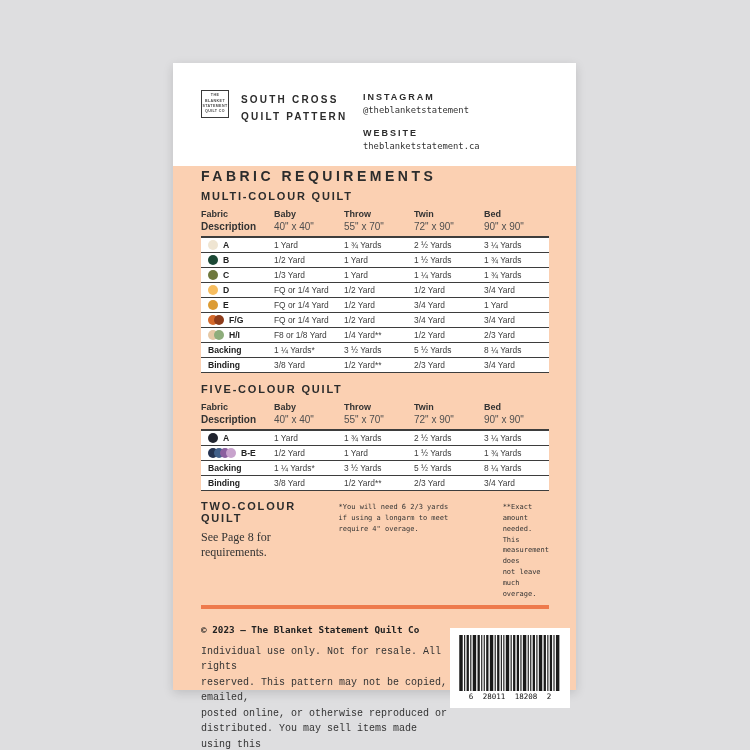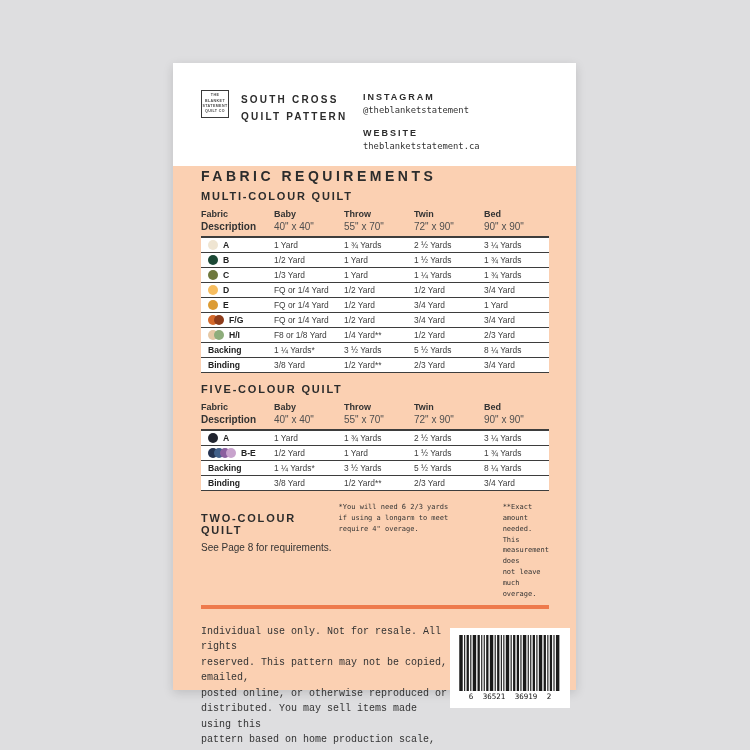--- a/index.html
+++ b/index.html
@@ -45,22 +45,22 @@
   .tbody { border-top:2px solid #3d3d3d; }
   .trow { height:15px; background:#ffffff; border-bottom:1px solid #3d3d3d; }
   .cell { display:flex; align-items:center; font-size:8.4px; color:#3b3b3b; }
   .cell0 { padding-left:7px; }
   .swatches { display:flex; align-items:center; margin-right:5px; }
   .swatch { width:10px; height:10px; border-radius:50%; display:inline-block; }
   .swatch + .swatch { margin-left:-4px; }
   .rlabel { font-size:8.6px; font-weight:bold; color:#222; }
   
   .twocol { display:flex; margin-top:9px; align-items:flex-start; }
-  .twocol-left { width:140px;margin-top:12px; }
-  .see-note { font-family:Liberation Sans, sans-serif; font-size:10px; color:#333; margin-top:6px; }
+  .twocol-left { width:140px; }
+  .see-note { font-family:Liberation Serif, serif; font-size:12px; color:#333; margin-top:6px; }
   .footnote { font-family:"DejaVu Sans Mono", monospace; font-size:7px; line-height:1.55; color:#333; white-space:pre-line; }
   .fn1 { width:115px; margin-top:2px; }
   .fn2 { flex:1; margin-top:2px; padding-left:4px;margin-left:47px; }
   .divider { height:4px; margin-top:5px; background:#ee7a4c; }
   
   .footer { margin-top:15px; position:relative; }
   .copyright { font-family:"DejaVu Sans Mono", monospace; font-size:9.3px; font-weight:bold; color:#222; }
   .legal { font-family:Liberation Mono, monospace; font-size:10px; line-height:1.55; color:#333; margin-top:9px; width:250px; white-space:pre-line; }
   .barcode {
     position:absolute; right:-21px; top:4px; width:120px; height:80px;
@@ -311,20 +311,21 @@
 if using a longarm to meet
 require 4" overage.</div>
       <div class="footnote fn2">**Exact amount needed.
 This measurement does
 not leave much overage.</div>
     </div>
 
     <div class="divider" style="background: rgb(238, 122, 76);"></div>
 
     <div class="footer">
+      <div class="copyright">© 2023 – The Blanket Statement Quilt Co</div>
       <div class="legal">Individual use only. Not for resale. All rights
 reserved. This pattern may not be copied, emailed,
 posted online, or otherwise reproduced or
 distributed. You may sell items made using this
 pattern based on home production scale, but you must
 give pattern credit to The Blanket Statement Quilt
 Co when listing or selling the final product.</div>
       <div class="barcode">
         <svg class="barcode-bars" viewBox="0 0 101.45 56" xmlns="http://www.w3.org/2000/svg">
             <rect x="0" y="0" width="3.4499999999999997" height="56" fill="#1a1a1a"></rect>
@@ -351,18 +352,18 @@
             <rect x="70.89999999999999" y="0" width="1.15" height="56" fill="#1a1a1a"></rect>
             <rect x="73.39999999999999" y="0" width="2.3" height="56" fill="#1a1a1a"></rect>
             <rect x="77.05" y="0" width="1.15" height="56" fill="#1a1a1a"></rect>
             <rect x="79.55" y="0" width="3.4499999999999997" height="56" fill="#1a1a1a"></rect>
             <rect x="84.35" y="0" width="2.3" height="56" fill="#1a1a1a"></rect>
             <rect x="88" y="0" width="1.15" height="56" fill="#1a1a1a"></rect>
             <rect x="90.5" y="0" width="2.3" height="56" fill="#1a1a1a"></rect>
             <rect x="94.15" y="0" width="1.15" height="56" fill="#1a1a1a"></rect>
             <rect x="96.65" y="0" width="3.4499999999999997" height="56" fill="#1a1a1a"></rect>
           </svg>
-        <div class="barcode-digits">6 36521 36919 2</div>
+        <div class="barcode-digits">6 28011 18208 2</div>
       </div>
     </div>
   </div>
 
 </div>
 
 </body></html>

